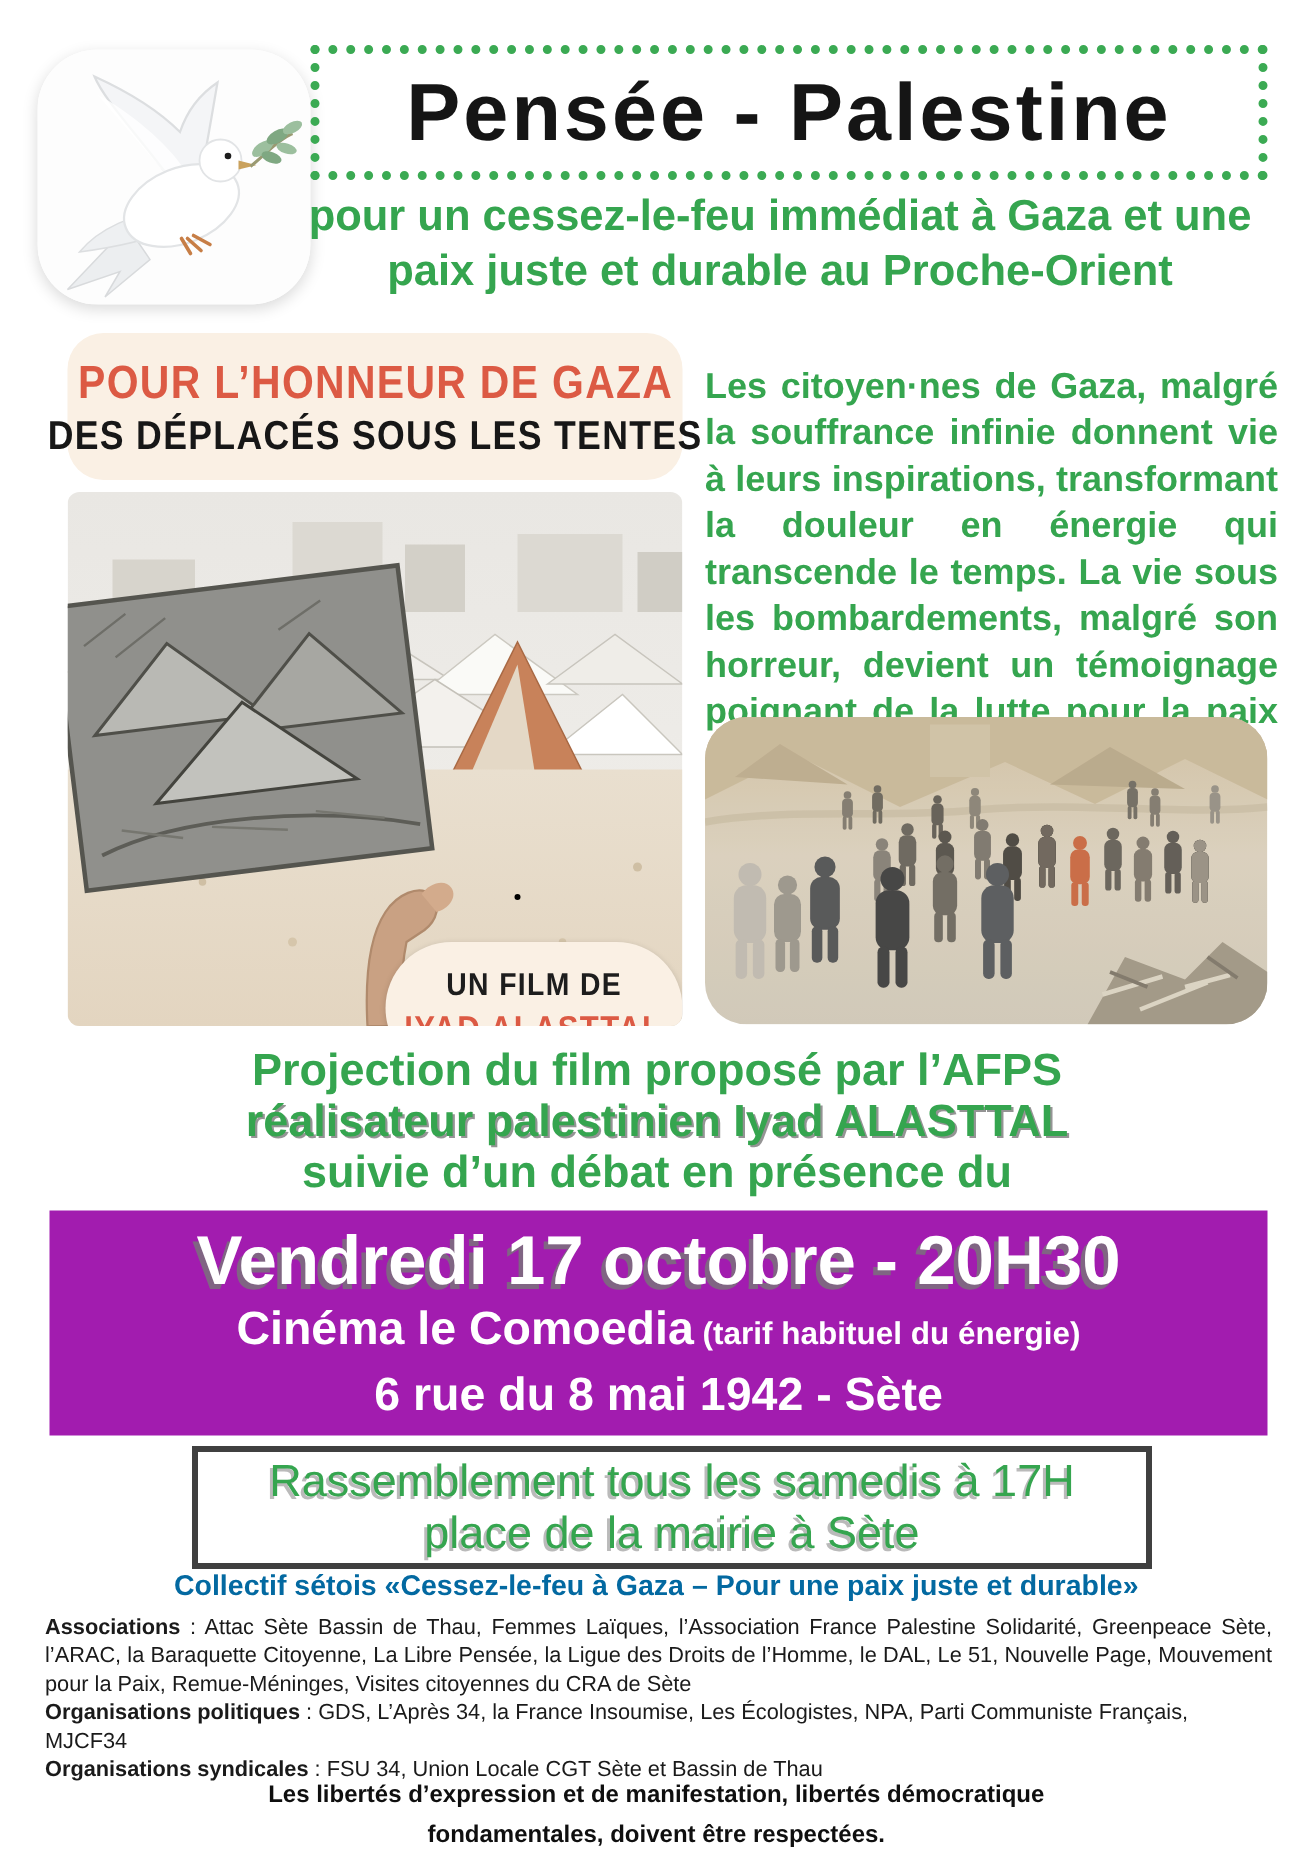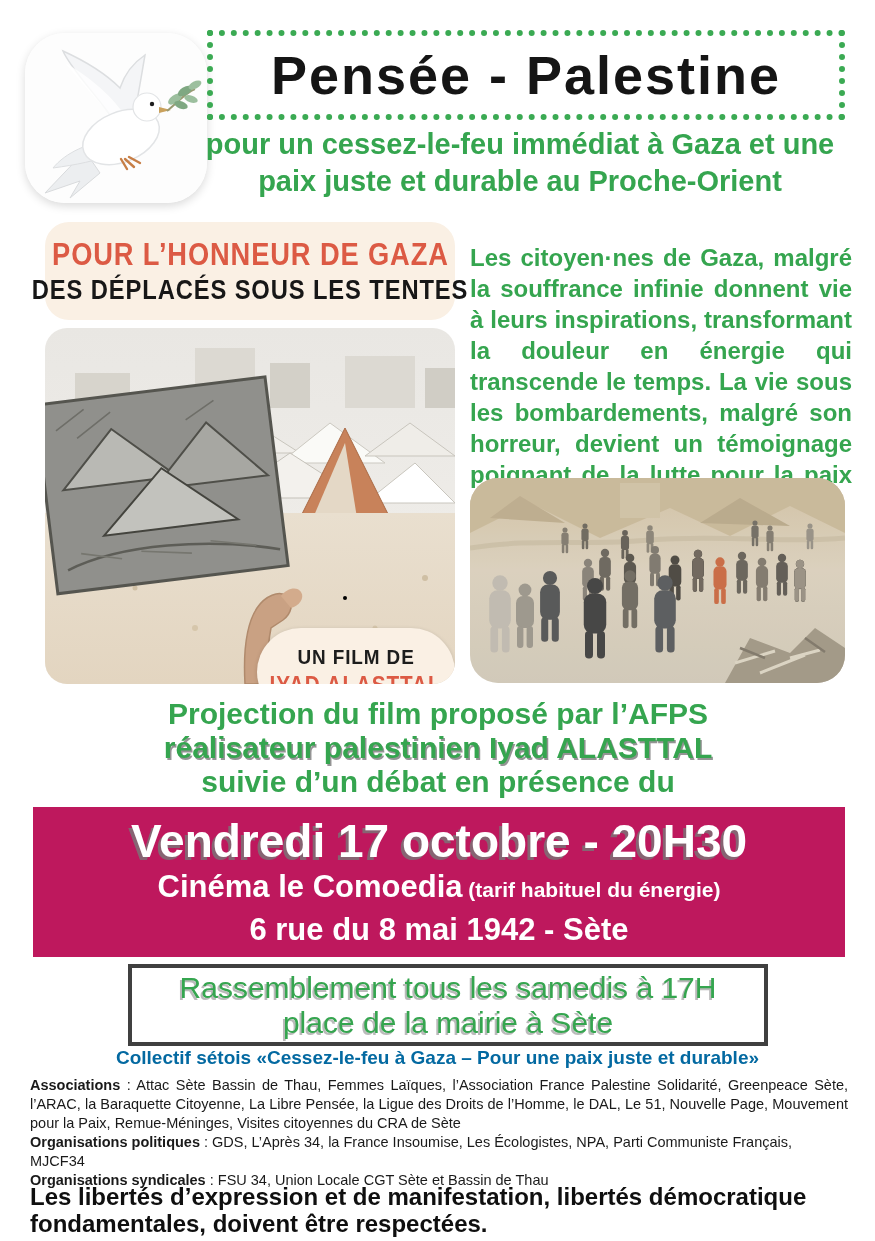--- a/index.html
+++ b/index.html
@@ -16,41 +16,41 @@
             color:#35A54F;font-weight:bold;font-size:29px;line-height:37px;}
 
   
   .poster{position:absolute;left:45px;top:222px;width:426px;height:462px;}
   .poster-header{position:absolute;left:0;top:0;width:410px;height:98px;background:#FAF0E4;
                  border-radius:24px;display:flex;flex-direction:column;align-items:center;justify-content:center;}
   .poster-header .l1{font-size:31px;font-weight:bold;color:#DC5A44;display:inline-block;
                      transform:scaleX(.88);white-space:nowrap;letter-spacing:1px;}
   .poster-header .l2{font-size:27px;font-weight:bold;color:#171717;display:inline-block;
                      transform:scaleX(.88);white-space:nowrap;letter-spacing:1px;margin-top:2px;}
-  .poster-photo{position:absolute;left:0;top:106px;width:410px;height:356px;border-radius:22px;
+  .poster-photo{position:absolute;left:0;top:106px;width:410px;height:356px;border-radius:8px;
                 overflow:hidden;}
   .film-credit-pill{position:absolute;left:212px;top:300px;width:198px;height:88px;border-radius:44px;
                     background:#FAF0E4;display:flex;flex-direction:column;align-items:center;justify-content:center;
                     box-shadow:0 1px 4px rgba(0,0,0,.15);}
   .film-credit-pill .c1{font-size:21px;font-weight:bold;color:#1d1d1d;transform:scaleX(.9);letter-spacing:1px;white-space:nowrap;}
   .film-credit-pill .c2{font-size:23px;font-weight:bold;color:#DC5A44;transform:scaleX(.9);letter-spacing:1px;white-space:nowrap;margin-top:3px;}
 
   
   .intro-text{position:absolute;left:470px;top:218px;width:382px;font-size:24px;font-weight:bold;
               color:#35A54F;text-align:justify;line-height:31px;}
   .rubble-photo{position:absolute;left:470px;top:478px;width:375px;height:205px;border-radius:28px;overflow:hidden;}
 
   
   .projection{position:absolute;left:88px;top:697px;width:700px;text-align:center;color:#35A54F;
               font-weight:bold;font-size:30px;line-height:33px;}
   .projection .pl{margin:0 0 1px 0;}
   .projection .shadowed{text-shadow:1.5px 1.5px 0 rgba(60,60,60,.55);}
 
   
-  .banner{position:absolute;left:33px;top:807px;width:812px;height:150px;background:#be185d;
+  .banner{position:absolute;left:33px;top:807px;width:812px;height:150px;background:#a21caf;
           display:flex;flex-direction:column;align-items:center;justify-content:center;color:#fff;}
   .banner .b1{font-size:46px;font-weight:bold;text-shadow:-3px 3px 0 rgba(120,120,120,.8);line-height:52px;}
   .banner .b2{font-size:31px;font-weight:bold;line-height:40px;}
   .banner .b2 .note{font-size:21px;font-weight:bold;}
   .banner .b3{font-size:31px;font-weight:bold;line-height:40px;}
 
   
   .rally-box{position:absolute;left:128px;top:964px;width:632px;height:74px;border:4px solid #404040;
              display:flex;flex-direction:column;align-items:center;justify-content:center;
              color:#35A54F;font-weight:normal;font-size:30px;line-height:35px;
@@ -58,22 +58,22 @@
 
   
   .collective{position:absolute;left:30px;top:1047px;width:815px;text-align:center;color:#0369a1;
               font-weight:bold;font-size:19px;}
   .orgs-block{position:absolute;left:30px;top:1076px;width:818px;font-size:14.5px;line-height:19px;color:#1a1a1a;}
   .orgs-block p{margin:0;}
   .orgs-block .just{text-align:justify;}
   .orgs-block b{font-weight:bold;}
 
   
-  .footer-statement{position:absolute;left:30px;top:1183px;width:815px;color:#0f0f0f;
-                    font-weight:bold;font-size:24px;line-height:27px;}
+  .footer-statement{position:absolute;left:30px;top:1183px;width:815px;text-align:center;color:#0f0f0f;
+                    font-weight:bold;font-size:16px;line-height:27px;}
 </style>
 </head>
 <body>
 
 <div class="page">
 
   <div class="dove-card">
     <svg width="182" height="170" viewBox="0 0 182 170">
       <rect width="182" height="170" fill="#fdfdfd"></rect>
 

